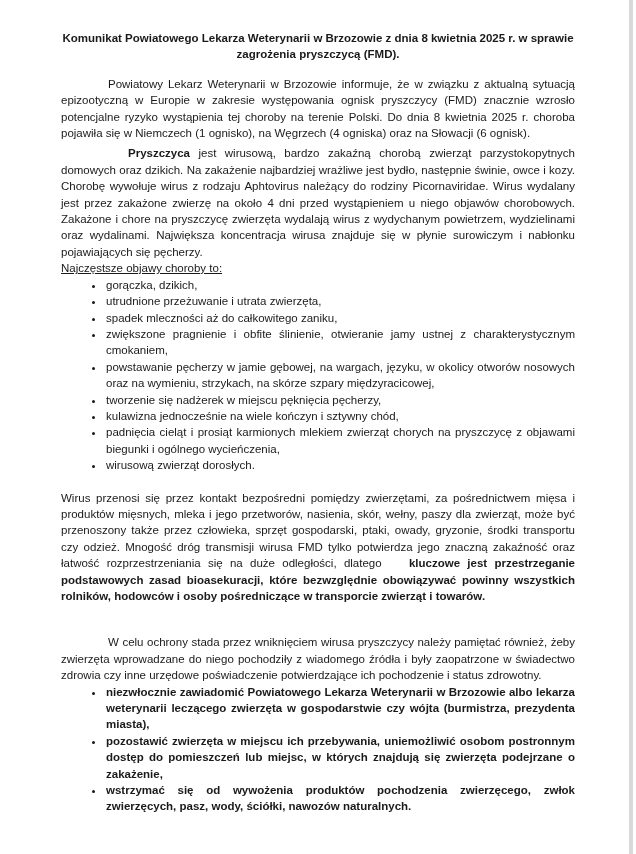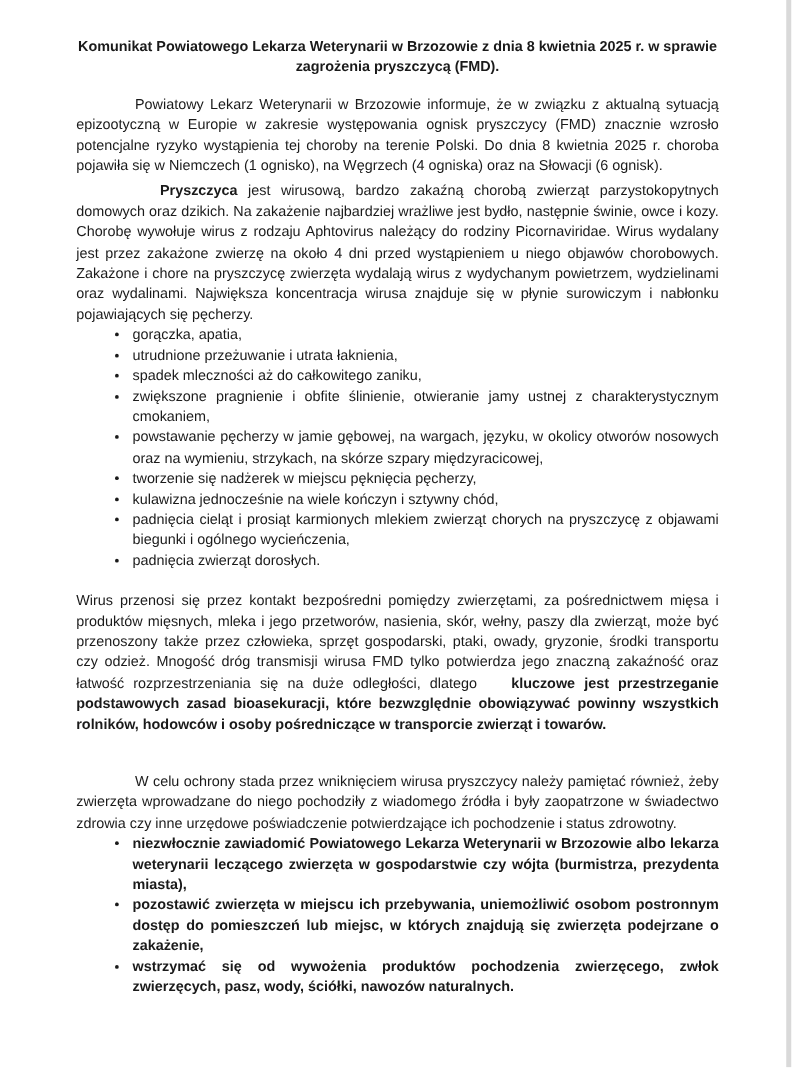--- a/index.html
+++ b/index.html
@@ -65,31 +65,32 @@
 
 <div class="viewport">
   <div class="page-content">
 
     <h1 class="doc-title">Komunikat Powiatowego Lekarza Weterynarii w Brzozowie z dnia 8 kwietnia 2025 r. w sprawie zagrożenia pryszczycą (FMD).</h1>
 
     <p class="indent mb1">Powiatowy Lekarz Weterynarii w Brzozowie informuje, że w związku z aktualną sytuacją epizootyczną w Europie w zakresie występowania ognisk pryszczycy (FMD) znacznie wzrosło potencjalne ryzyko wystąpienia tej choroby na terenie Polski. Do dnia 8 kwietnia 2025 r. choroba pojawiła się w Niemczech (1 ognisko), na Węgrzech (4 ogniska) oraz na Słowacji (6 ognisk).</p>
 
     <p class="indent"><b>Pryszczyca</b><span> jest wirusową, bardzo zakaźną chorobą zwierząt parzystokopytnych domowych oraz dzikich. Na zakażenie najbardziej wrażliwe jest bydło, następnie świnie, owce i kozy. Chorobę wywołuje wirus z rodzaju Aphtovirus należący do rodziny Picornaviridae. Wirus wydalany jest przez zakażone zwierzę na około 4 dni przed wystąpieniem u niego objawów chorobowych. Zakażone i chore na pryszczycę zwierzęta wydalają wirus z wydychanym powietrzem, wydzielinami oraz wydalinami. Największa koncentracja wirusa znajduje się w płynie surowiczym i nabłonku pojawiających się pęcherzy.</span></p>
 
+    <p><span class="underlined">Najczęstsze objawy choroby to:</span></p>
 
     <ul class="doc-list mb1">
-      <li>gorączka, apatia,</li>
-      <li>utrudnione przeżuwanie i utrata łaknienia,</li>
+      <li>gorączka, dzikich,</li>
+      <li>utrudnione przeżuwanie i utrata zwierzęta,</li>
       <li>spadek mleczności aż do całkowitego zaniku,</li>
       <li>zwiększone pragnienie i obfite ślinienie, otwieranie jamy ustnej z charakterystycznym cmokaniem,</li>
       <li>powstawanie pęcherzy w jamie gębowej, na wargach, języku, w okolicy otworów nosowych oraz na wymieniu, strzykach, na skórze szpary międzyracicowej,</li>
       <li>tworzenie się nadżerek w miejscu pęknięcia pęcherzy,</li>
       <li>kulawizna jednocześnie na wiele kończyn i sztywny chód,</li>
       <li>padnięcia cieląt i prosiąt karmionych mlekiem zwierząt chorych na pryszczycę z objawami biegunki i ogólnego wycieńczenia,</li>
-      <li>padnięcia zwierząt dorosłych.</li>
+      <li>wirusową zwierząt dorosłych.</li>
     </ul>
 
     <p class="mb2"><span>Wirus przenosi się przez kontakt bezpośredni pomiędzy zwierzętami, za pośrednictwem mięsa i produktów mięsnych, mleka i jego przetworów, nasienia, skór, wełny, paszy dla zwierząt, może być przenoszony także przez człowieka, sprzęt gospodarski, ptaki, owady, gryzonie, środki transportu czy odzież. Mnogość dróg transmisji wirusa FMD tylko potwierdza jego znaczną zakaźność oraz łatwość rozprzestrzeniania się na duże odległości, dlatego </span><b>kluczowe jest przestrzeganie podstawowych zasad bioasekuracji, które bezwzględnie obowiązywać powinny wszystkich rolników, hodowców i osoby pośredniczące w transporcie zwierząt i towarów.</b></p>
 
     <p class="indent">W celu ochrony stada przez wniknięciem wirusa pryszczycy należy pamiętać również, żeby zwierzęta wprowadzane do niego pochodziły z wiadomego źródła i były zaopatrzone w świadectwo zdrowia czy inne urzędowe poświadczenie potwierdzające ich pochodzenie i status zdrowotny.</p>
 
 
     <ul class="doc-list mb3">
       <li>niezwłocznie zawiadomić Powiatowego Lekarza Weterynarii w Brzozowie albo lekarza weterynarii leczącego zwierzęta w gospodarstwie czy wójta (burmistrza, prezydenta miasta),</li>
       <li>pozostawić zwierzęta w miejscu ich przebywania, uniemożliwić osobom postronnym dostęp do pomieszczeń lub miejsc, w których znajdują się zwierzęta podejrzane o zakażenie,</li>

